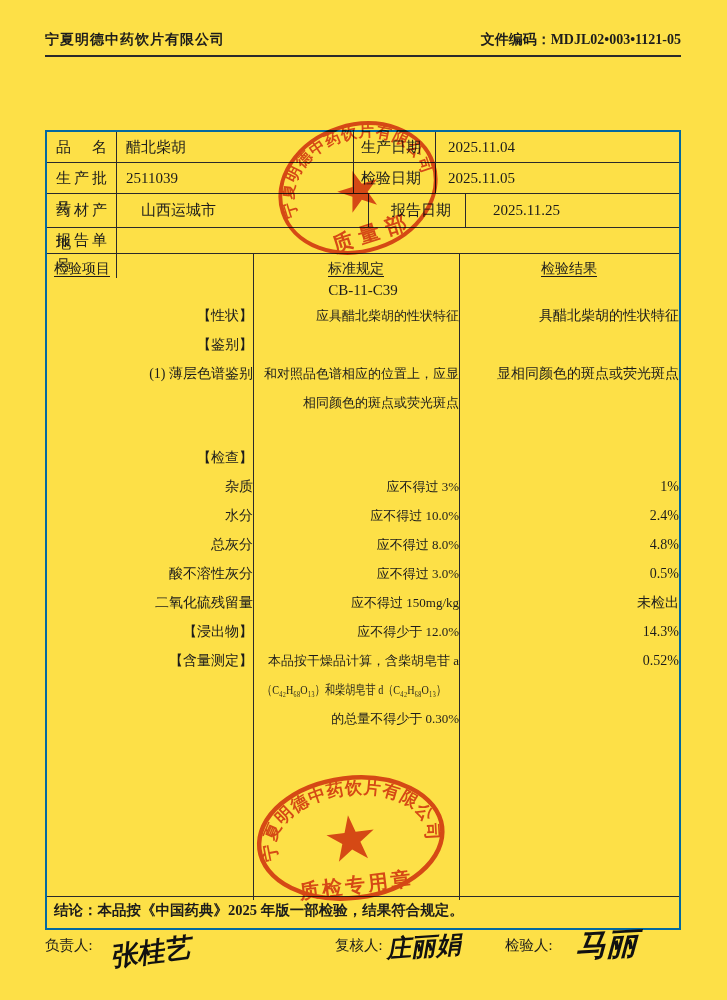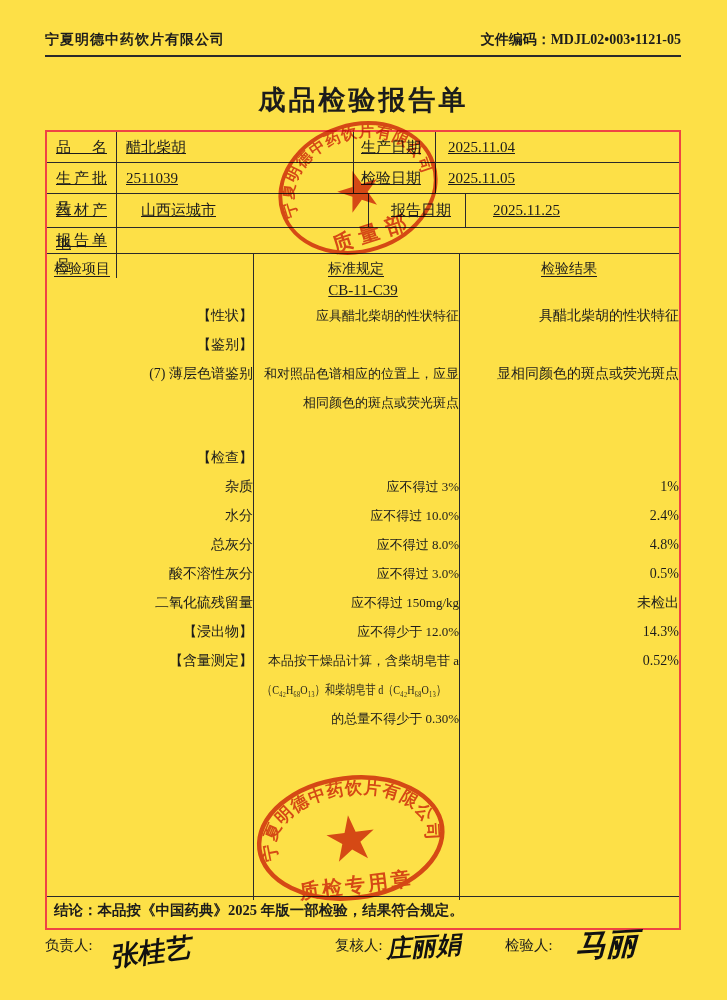--- a/index.html
+++ b/index.html
@@ -9,21 +9,21 @@
     overflow:hidden; margin:0 auto;
   }
   
   .hdr-company{position:absolute;left:45px;top:31px;font-size:14px;font-weight:bold;letter-spacing:1px;}
   .hdr-code{position:absolute;right:46px;top:31px;font-size:14px;font-weight:bold;}
   .hdr-rule{position:absolute;left:45px;top:55px;width:636px;height:2px;background:#2a2a2a;}
   .title{position:absolute;left:0;top:82px;width:727px;text-align:center;
          font-size:27px;font-weight:bold;letter-spacing:3px;}
   
   .tbl{position:absolute;left:45px;top:130px;width:636px;height:800px;
-       border:2px solid #ef4444;box-sizing:border-box;text-decoration:underline;}
+       border:2px solid #0369a1;box-sizing:border-box;}
   .irow{display:flex;border-bottom:1px solid #2a2a2a;box-sizing:border-box;font-size:15px;}
   .h31{height:31px;line-height:30px;} .h34{height:34px;line-height:33px;gap:15px;} .h26{height:26px;line-height:25px;flex-direction:column;}
   .ilabel{width:70px;border-right:1px solid #2a2a2a;box-sizing:border-box;
           padding:0 9px; text-align:justify; text-align-last:justify;}
   .ival{width:237px;border-right:1px solid #2a2a2a;box-sizing:border-box;padding-left:9px;}
   .ilabel2{width:82px;border-right:1px solid #2a2a2a;box-sizing:border-box;padding-left:7px;}
   .ival2{flex:1;padding-left:12px;}
   .ivalmerge{flex:1;text-align:center;}
   
   .items{position:absolute;left:0;top:122px;width:632px;height:646px;overflow:hidden;}
@@ -62,21 +62,20 @@
 </style>
 </head>
 <body>
 
 <div class="page">
 
   <div class="hdr-company">宁夏明德中药饮片有限公司</div>
   <div class="hdr-code">文件编码：MDJL02•003•1121-05</div>
   <div class="hdr-rule"></div>
 
-  <div class="title">成品检验报告单</div>
 
   <div class="tbl">
 
     <div class="irow h31">
       <div class="ilabel">品名</div>
       <div class="ival">醋北柴胡</div>
       <div class="ilabel2">生产日期</div>
       <div class="ival2">2025.11.04</div>
     </div>
     <div class="irow h31">
@@ -121,21 +120,21 @@
       <div class="trow">
         <div class="c1">
             <div class="line">【鉴别】</div>
           </div>
         <div class="c2"></div>
           <div class="c3"></div>
       </div>
 
       <div class="trow">
         <div class="c1">
-            <div class="line">(7) 薄层色谱鉴别</div>
+            <div class="line">(1) 薄层色谱鉴别</div>
           </div>
         <div class="c2">
           <div class="line">和对照品色谱相应的位置上，应显</div>
           <div class="line">相同颜色的斑点或荧光斑点</div>
         </div>
         <div class="c3">
             <div class="line">显相同颜色的斑点或荧光斑点</div>
           </div>
       </div>
 

